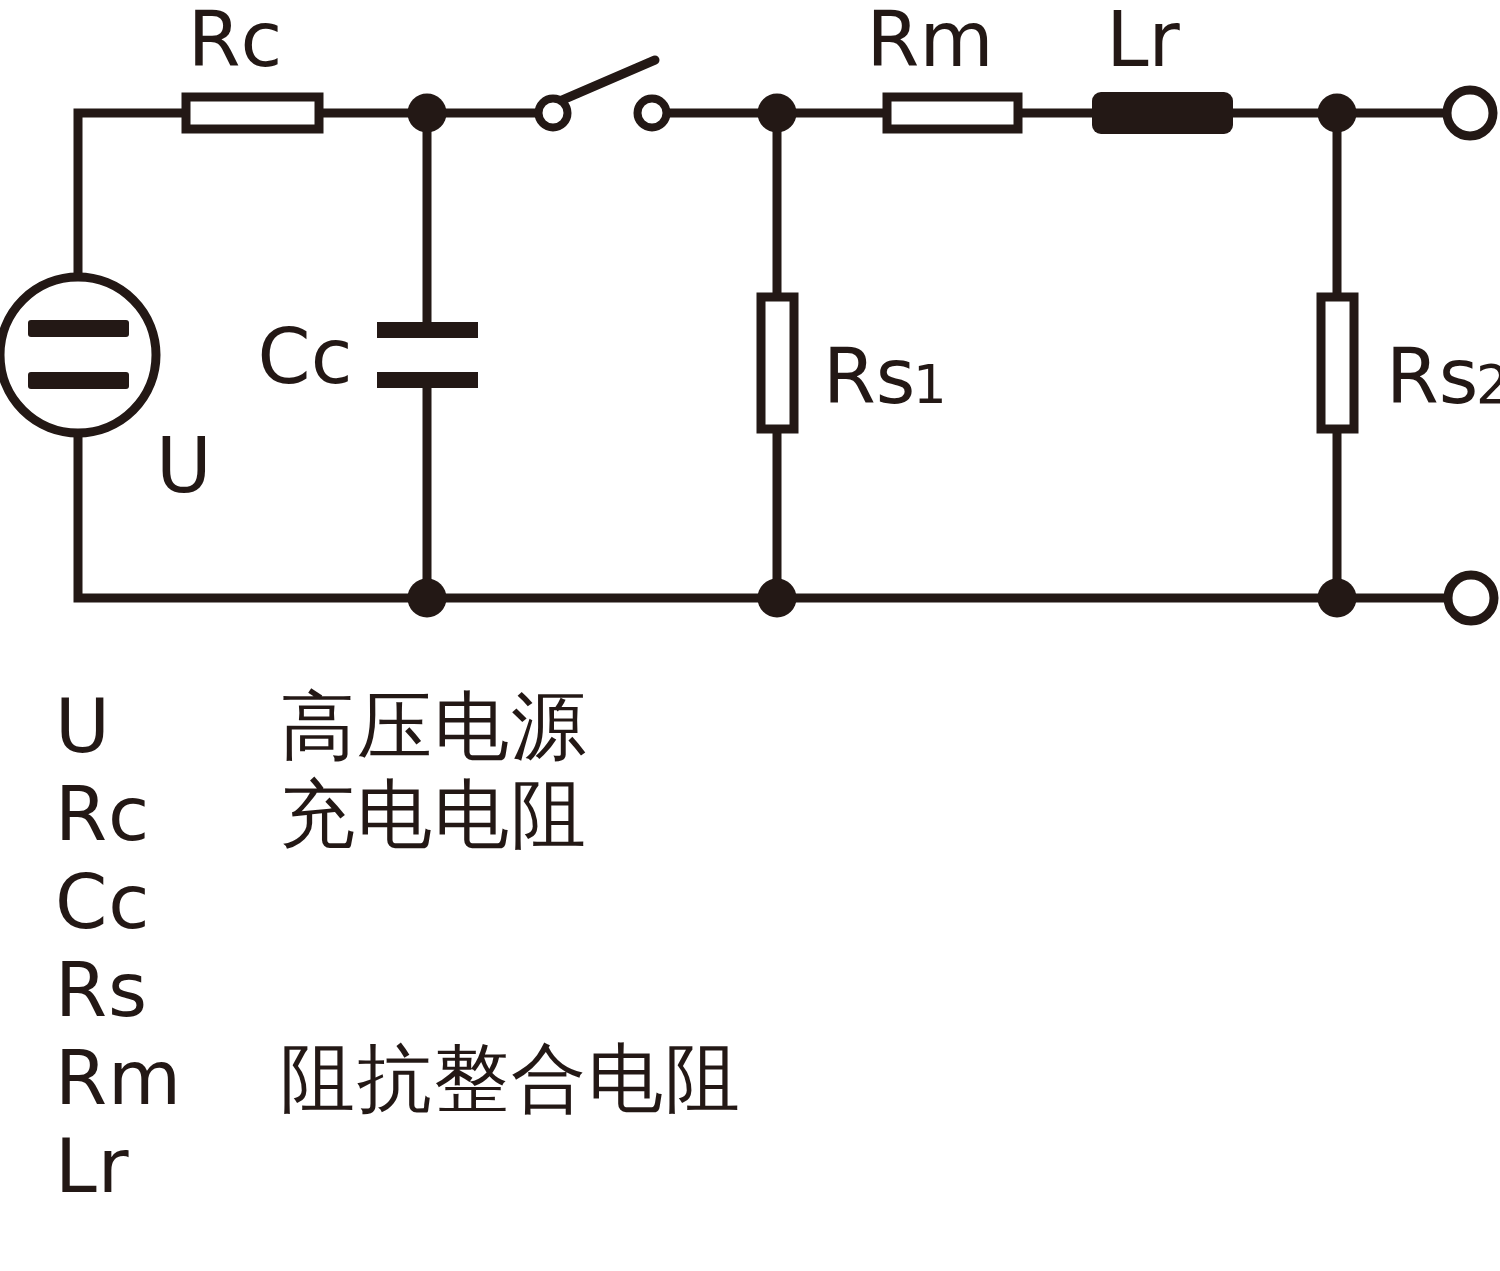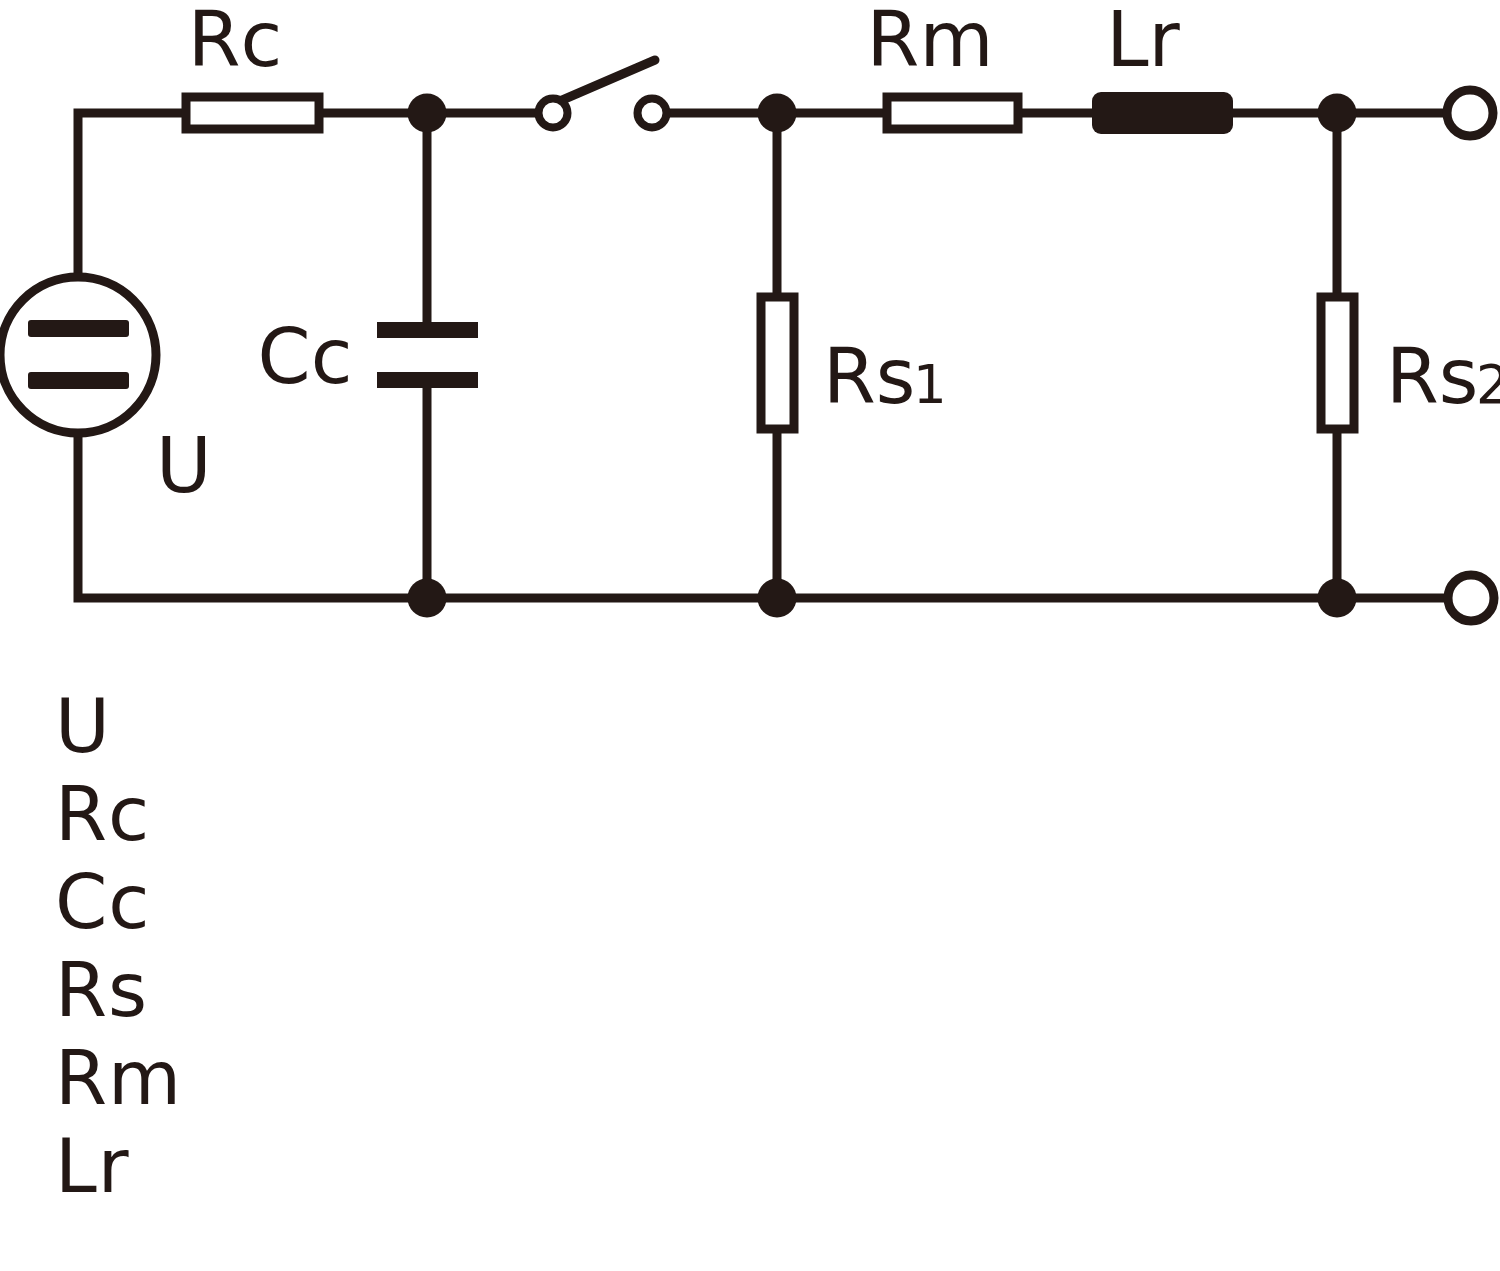--- a/index.html
+++ b/index.html
@@ -145,29 +145,32 @@
   <text class="circuit-label-sub" x="913" y="403" text-anchor="start">1</text>
   <text class="circuit-label" x="930" y="66" text-anchor="middle">Rm</text>
   <text class="circuit-label" x="1143" y="66" text-anchor="middle">Lr</text>
   <text class="circuit-label" x="1386" y="403" text-anchor="start">Rs</text>
   <text class="circuit-label-sub" x="1476" y="403" text-anchor="start">2</text>
 </svg>
 
 <div class="legend">
   <div class="legend-row">
     <span class="legend-symbol">U</span>
+    <span class="legend-name">高压电源</span>
   </div>
   <div class="legend-row">
     <span class="legend-symbol">Rc</span>
+    <span class="legend-name">充电电阻</span>
   </div>
   <div class="legend-row">
     <span class="legend-symbol">Cc</span>
   </div>
   <div class="legend-row">
     <span class="legend-symbol">Rs</span>
   </div>
   <div class="legend-row">
     <span class="legend-symbol">Rm</span>
+    <span class="legend-name">阻抗整合电阻</span>
   </div>
   <div class="legend-row">
     <span class="legend-symbol">Lr</span>
   </div>
 </div>
 
 </body></html>

